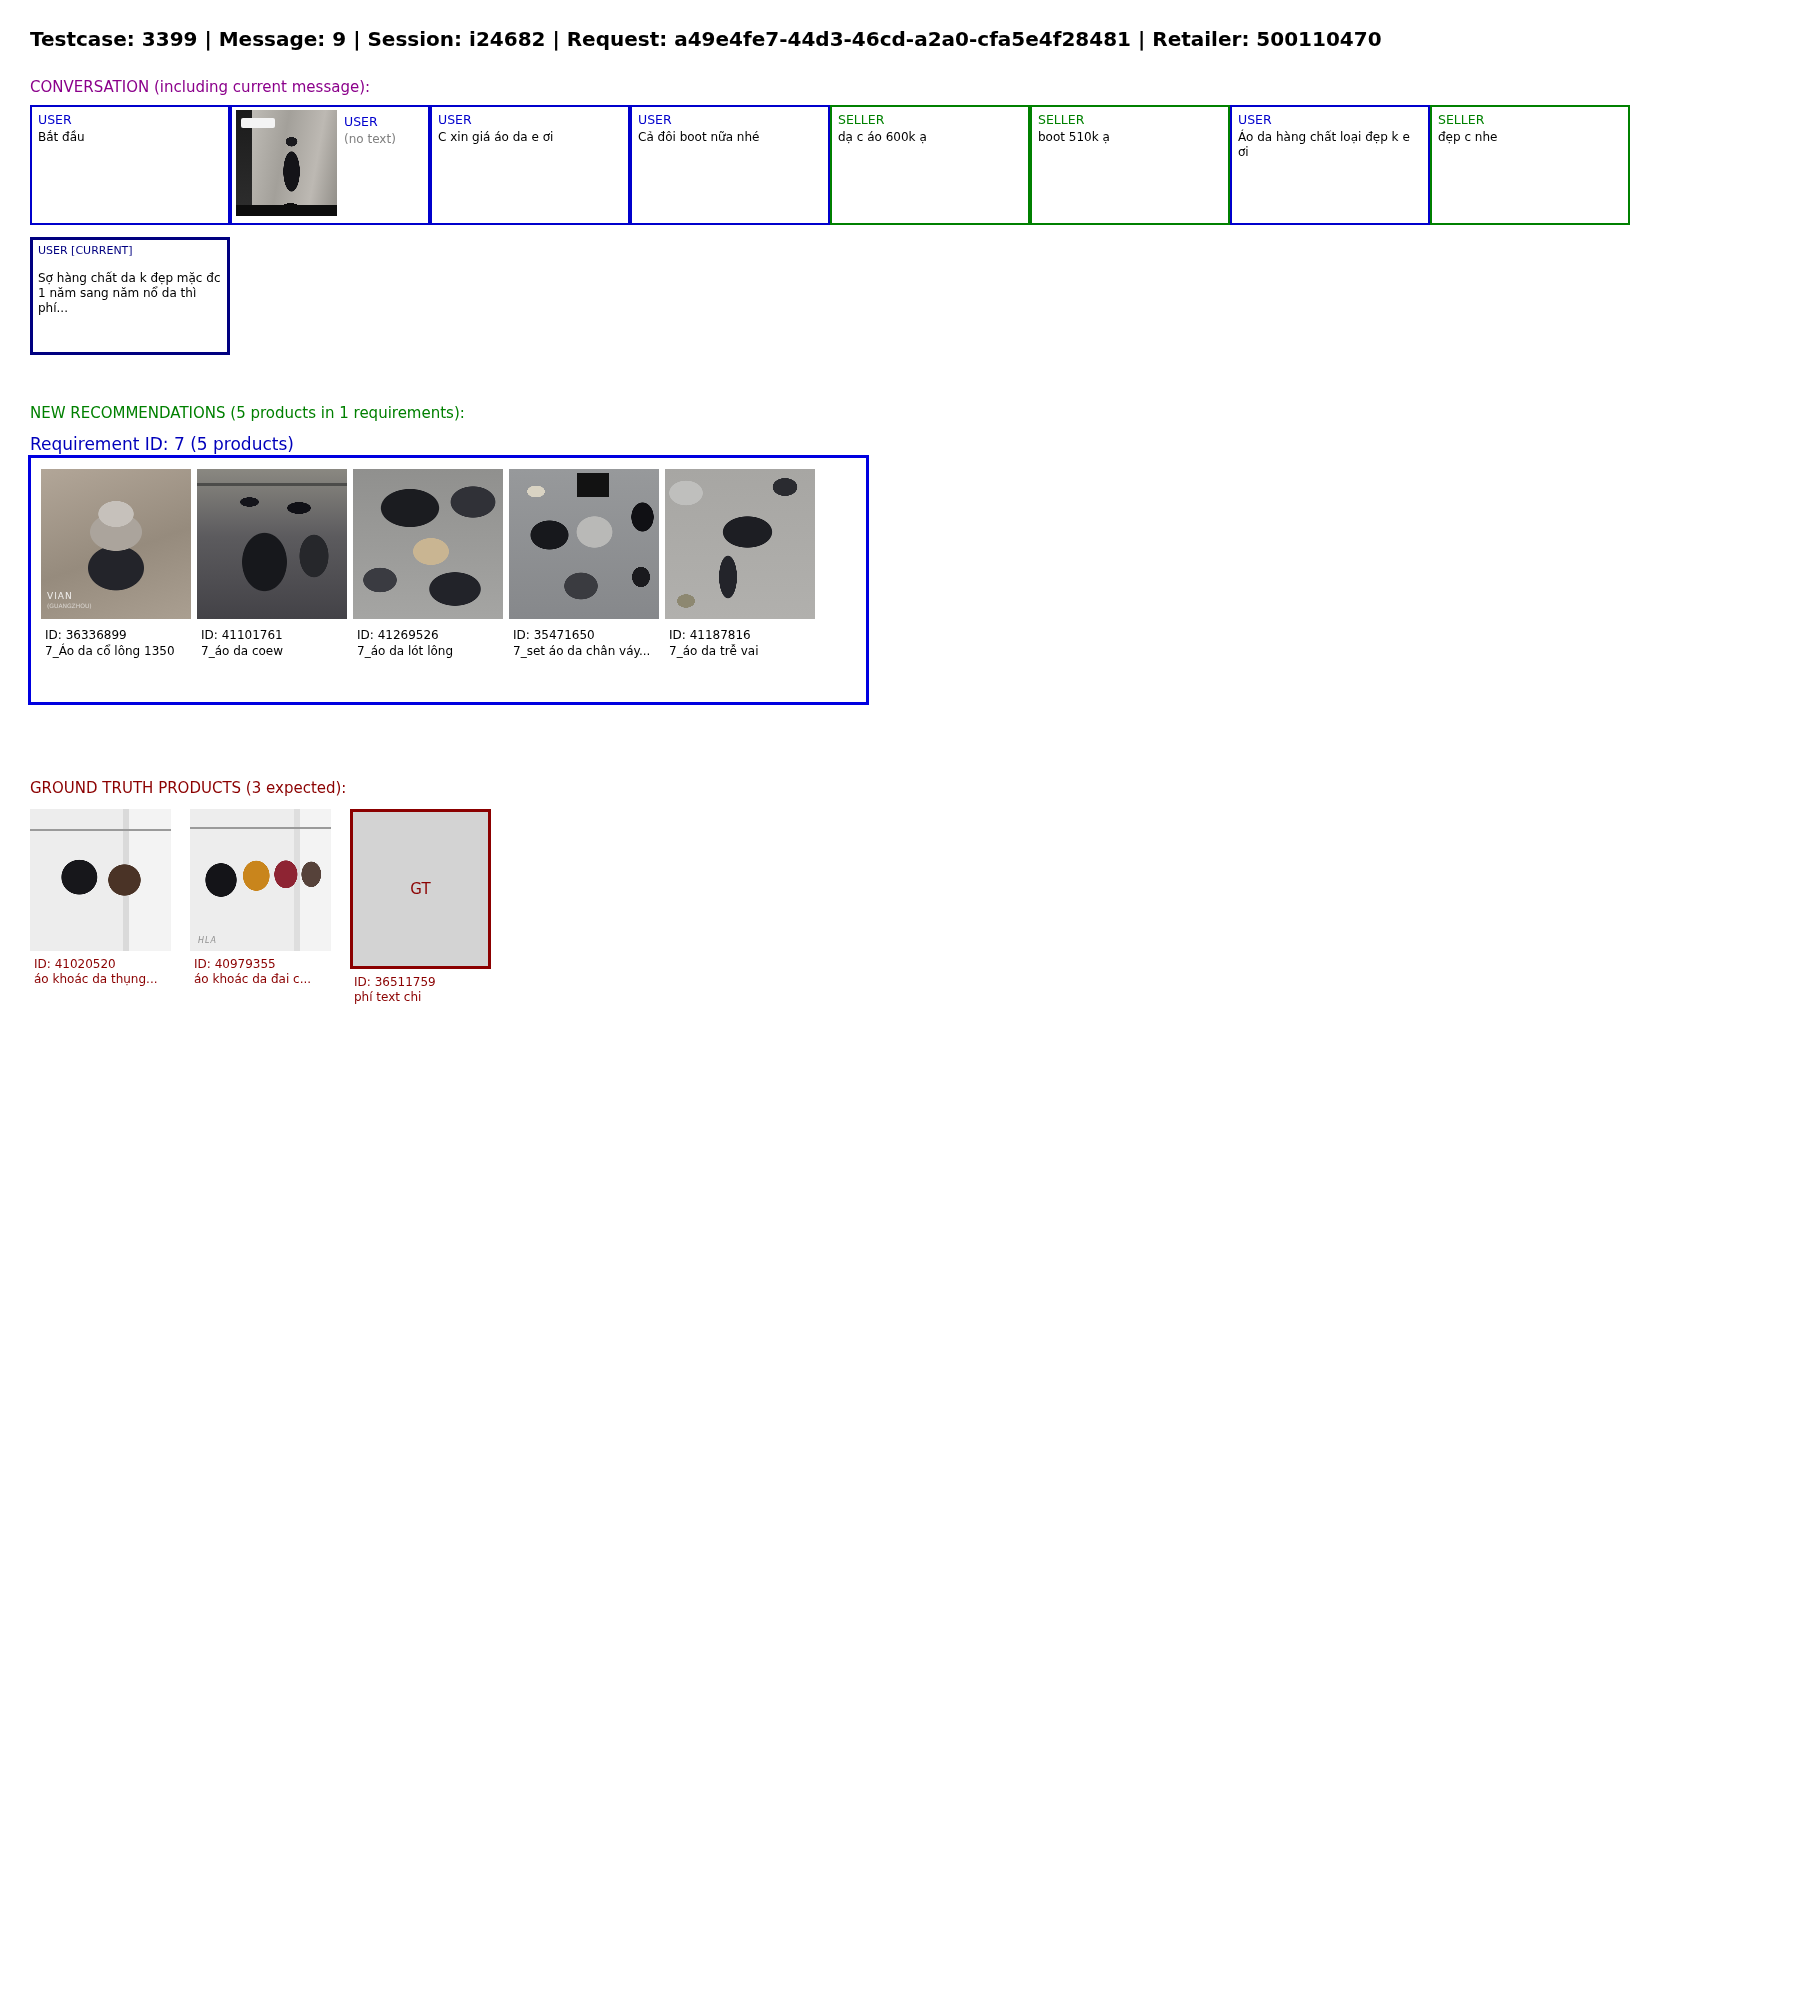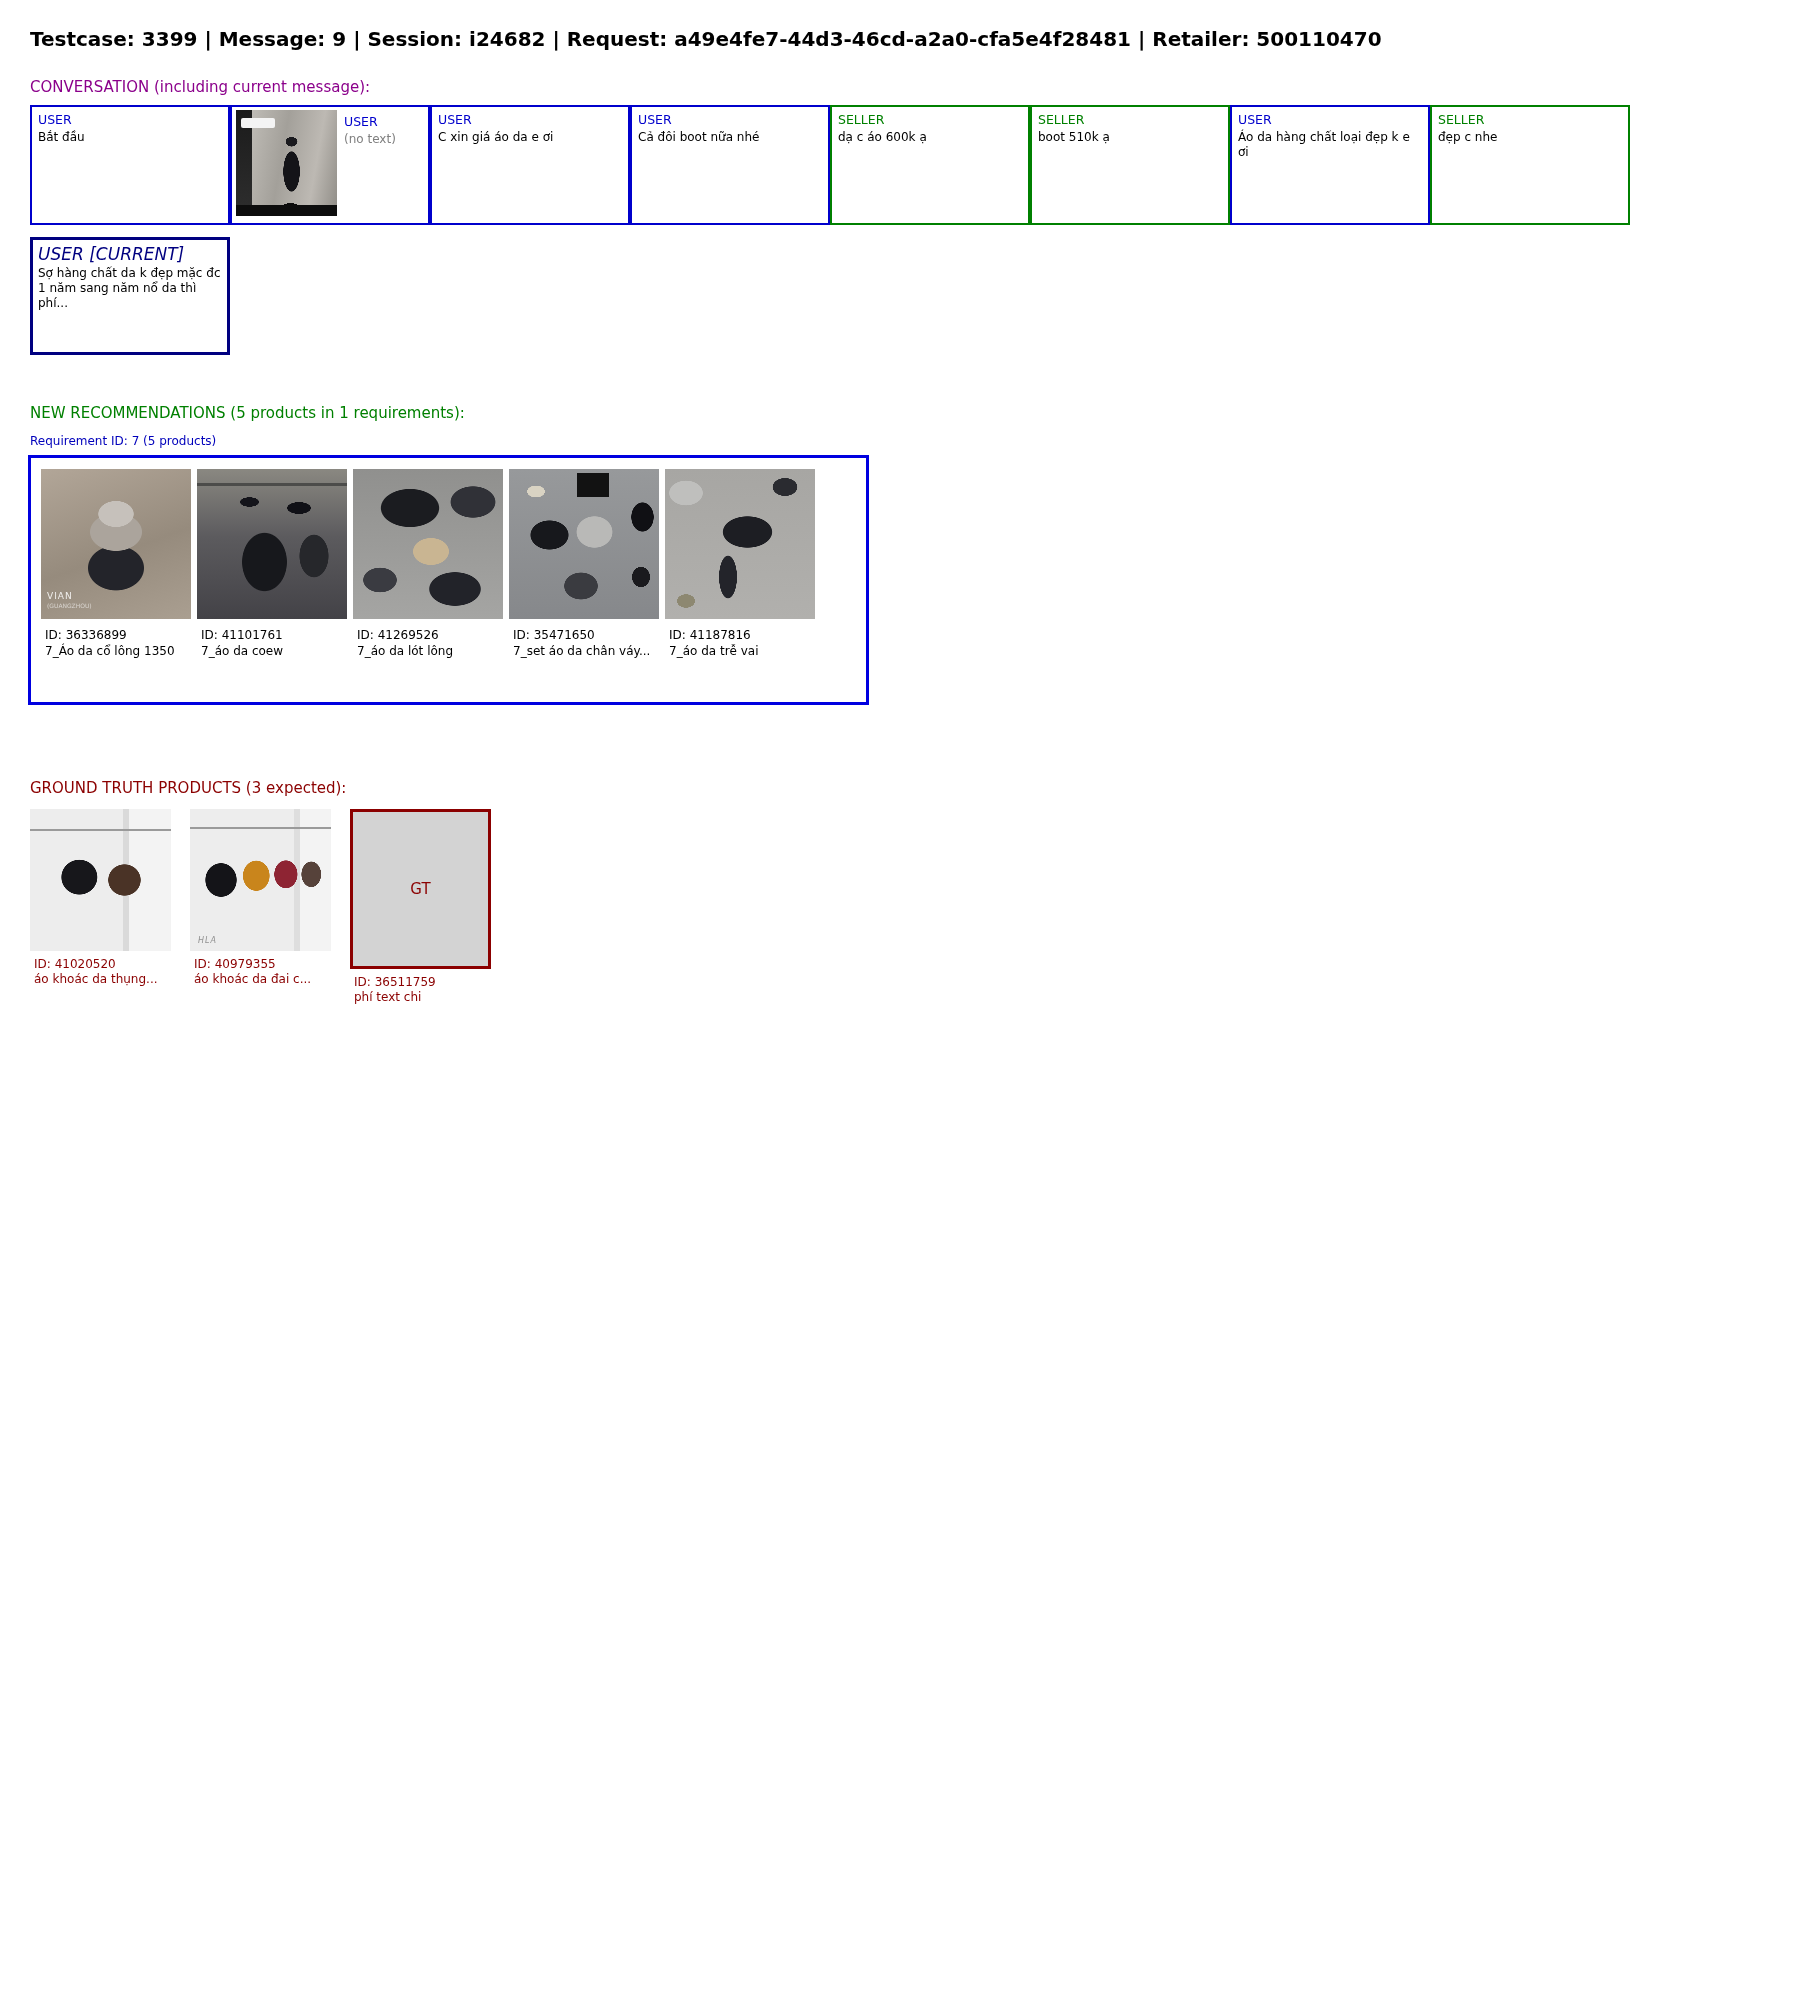--- a/index.html
+++ b/index.html
@@ -26,25 +26,25 @@
   .conv-row{position:absolute;left:30px;top:105px;display:flex;}
   .msg{width:200px;height:120px;border:2px solid var(--user_border);background:#fff;padding:5px 6px;overflow:hidden;}
   .msg.seller{border-color:var(--seller_border);}
   .msg .role{font-size:12.5px;color:var(--user_border);margin-bottom:3px;}
   .msg.seller .role{color:var(--seller_border);}
   .msg .text{font-size:12px;line-height:1.25;color:var(--text_color);}
   .msg .text.notext{color:var(--notext_color);}
   .msg.with-image{display:flex;padding:3px 4px;gap:7px;}
   .msg.with-image .col{padding-top:4px;}
   .current-box{position:absolute;left:30px;top:237px;width:200px;height:118px;border:3px solid var(--current_border);padding:4px 5px;}
-  .current-box .role{font-size:17px;color:var(--current_border);margin-bottom:2px;font-style:italic;}
+  .current-box .role{font-size:11px;color:var(--current_border);margin-bottom:14px;}
   .current-box .text{font-size:12px;line-height:1.25;}
 
   .rec-title{position:absolute;left:30px;top:404px;font-size:15px;color:var(--rec_title);}
-  .req-title{position:absolute;left:30px;top:434px;font-size:12px;color:var(--req_title);}
+  .req-title{position:absolute;left:30px;top:434px;font-size:17px;color:var(--req_title);}
   .req-box{position:absolute;left:28px;top:455px;width:841px;height:250px;border:3px solid var(--req_border);padding:11px 0 0 10px;display:flex;gap:6px;align-items:flex-start;}
   .product{width:150px;}
   .product .caption{margin-top:8px;padding-left:4px;font-size:12px;line-height:16px;}
   .photo{width:150px;height:150px;position:relative;overflow:hidden;}
 
   .gt-title{position:absolute;left:30px;top:779px;font-size:15px;color:var(--gt_color);}
   .gt-row{position:absolute;left:30px;top:809px;display:flex;gap:19px;align-items:flex-start;}
   .gt-product{width:141px;}
   .gt-product .photo{width:141px;height:142px;}
   .gt-product .caption{margin-top:6px;padding-left:4px;font-size:12px;line-height:15px;color:var(--gt_color);}

